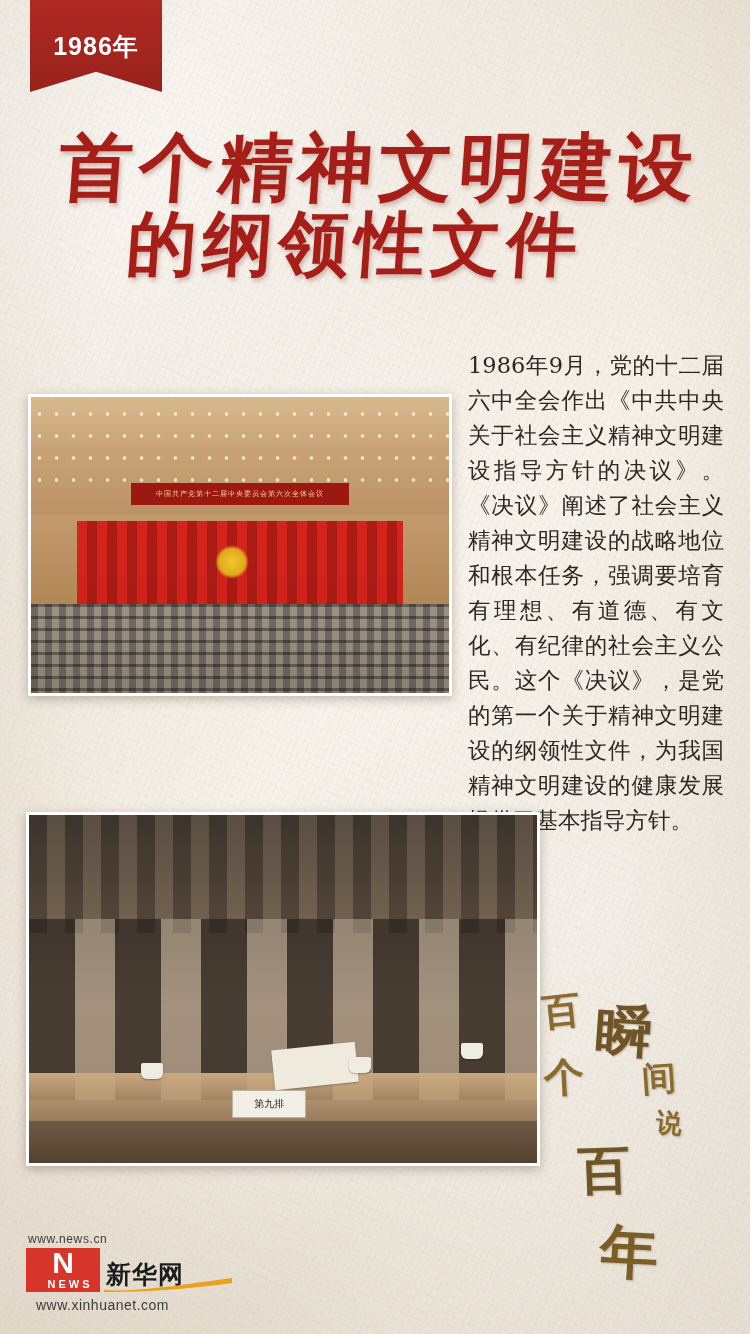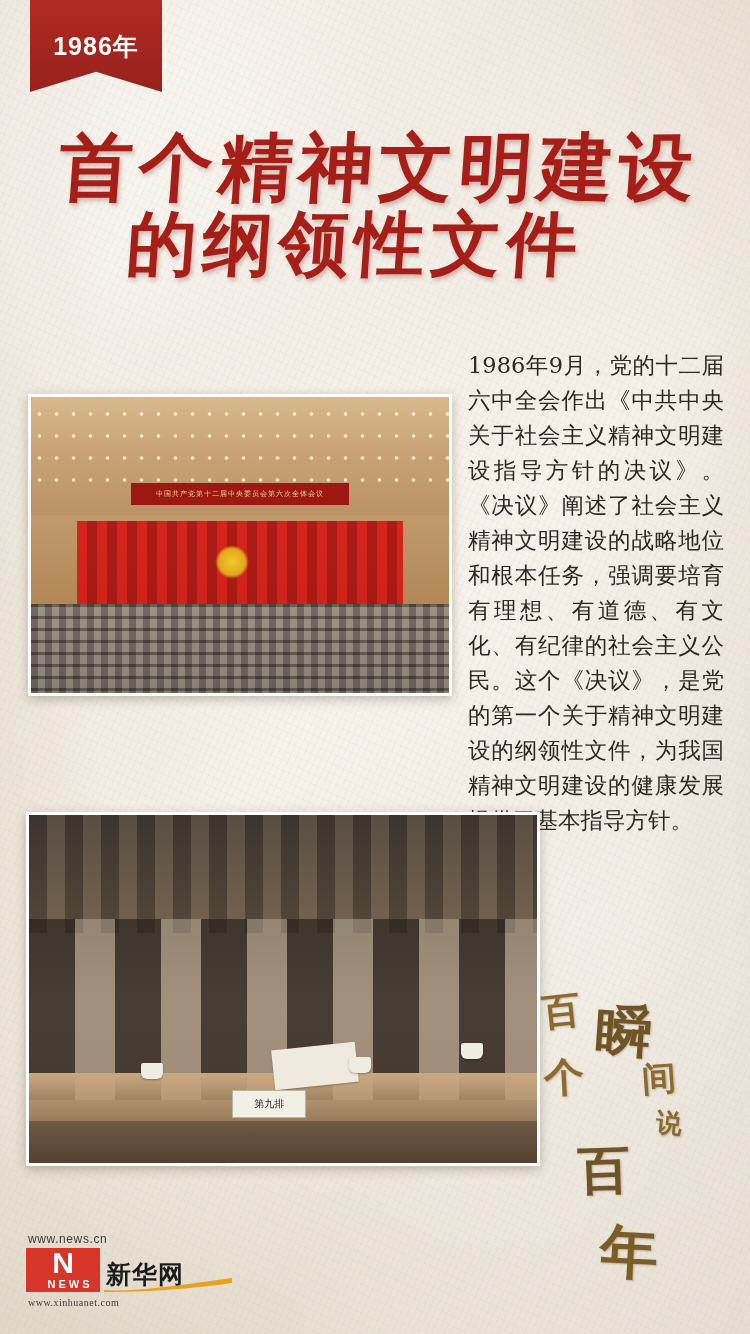--- a/index.html
+++ b/index.html
@@ -209,25 +209,25 @@
     margin-top: 8px;
   }
   .logo-swoosh {
     position: absolute;
     left: 78px;
     top: 30px;
     width: 128px;
     height: 14px;
   }
   .logo-url-bottom {
-    font-family: Liberation Serif, serif;
-    font-size: 10px;
+    font-family: Liberation Sans, sans-serif;
+    font-size: 14px;
     color: #3b3b3b;
     letter-spacing: 0.5px;
-    margin-left: 2px;
+    margin-left: 10px;
     margin-top: 1px;
   }
 
   
   .calli {
     position: absolute;
     right: 26px;
     bottom: 26px;
     width: 186px;
     height: 330px;

